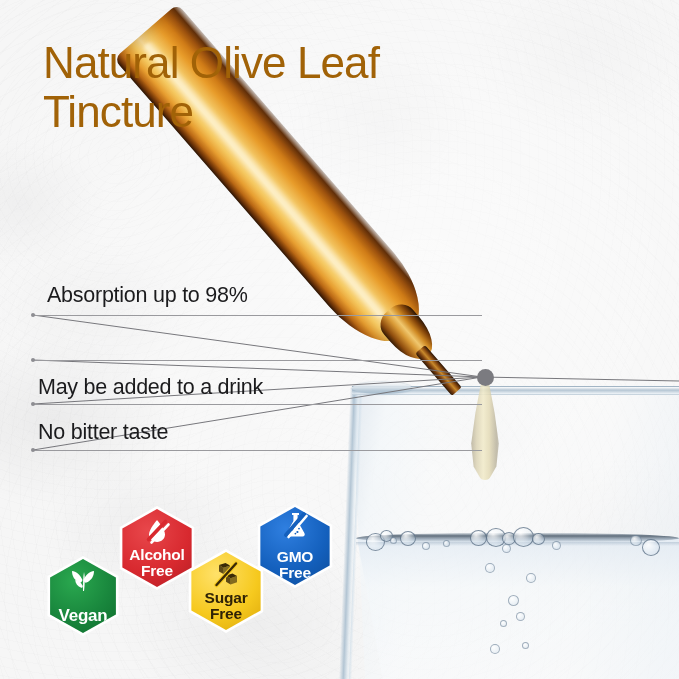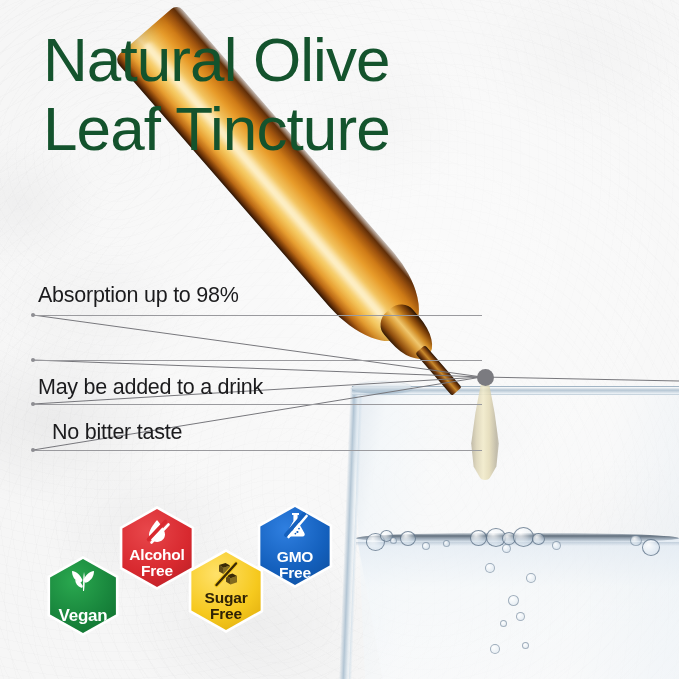--- a/index.html
+++ b/index.html
@@ -199,26 +199,26 @@
       rgba(226,216,176,.78) 64%,
       rgba(160,150,120,.60) 88%,
       rgba(140,132,108,.45) 100%);
     border-radius: 48% 48% 50% 50% / 14% 14% 30% 30%;
     clip-path: polygon(36% 0%, 64% 0%, 82% 30%, 96% 62%, 88% 86%, 62% 100%, 38% 100%, 12% 86%, 4% 62%, 18% 30%);
   }
 
   
   .title {
     position: absolute;
-    left: 43px; top: 25px;
+    left: 43px; top: 38px;
     width: 470px;
-    font-size: 62px;
+    font-size: 44px;
     line-height: 1.12;
     letter-spacing: -0.9px;
-    color: #14532d;
+    color: #a16207;
     font-weight: 400;
   }
   .subtitle {
     position: absolute;
     left: 44px; top: 178px;
     width: 430px;
     font-size: 23px;
     line-height: 1.42;
     letter-spacing: -0.2px;
     color: #1d1d1f;
@@ -339,36 +339,36 @@
     <line x1="33" y1="360" x2="482" y2="377" stroke="#77777c" stroke-width="1"></line>
     <line x1="33" y1="404" x2="482" y2="377" stroke="#77777c" stroke-width="1"></line>
     <line x1="33" y1="450" x2="482" y2="377" stroke="#77777c" stroke-width="1"></line>
     <line x1="482" y1="377" x2="679" y2="381" stroke="#77777c" stroke-width="1"></line>
   </svg>
   <div class="hub-dot"></div>
 
   <div class="title">Natural Olive Leaf Tincture</div>
 
   <div class="features">
-    <div class="feature-item" style="top:283px;">
+    <div class="feature-item" style="top:283px;margin-left:9px;">
       <div class="feature-label">Absorption up to 98%</div>
     </div>
     <div class="feature-rule" style="top:315px; width:449px;"></div>
     <div class="feature-dot" style="top:313px;"></div>
 
     <div class="feature-rule" style="top:360px; width:449px;"></div>
     <div class="feature-dot" style="top:358px;"></div>
 
     <div class="feature-item" style="top:375px;">
       <div class="feature-label">May be added to a drink</div>
     </div>
     <div class="feature-rule" style="top:404px; width:449px;"></div>
     <div class="feature-dot" style="top:402px;"></div>
 
-    <div class="feature-item" style="top:420px;margin-left:14px;">
+    <div class="feature-item" style="top:420px;">
       <div class="feature-label">No bitter taste</div>
     </div>
     <div class="feature-rule" style="top:450px; width:449px;"></div>
     <div class="feature-dot" style="top:448px;"></div>
   </div>
 
   <div class="badges">
 
     <div class="badge-ring" style="left:42px; top:556px; width:82px; height:80px; background:#ffffff;"></div>
     <div class="badge" style="left:45px; top:559px; width:76px; height:74px; background:radial-gradient(circle at 38% 30%, #2aa84f, #18853c 55%, #0f6b2c 100%);">

